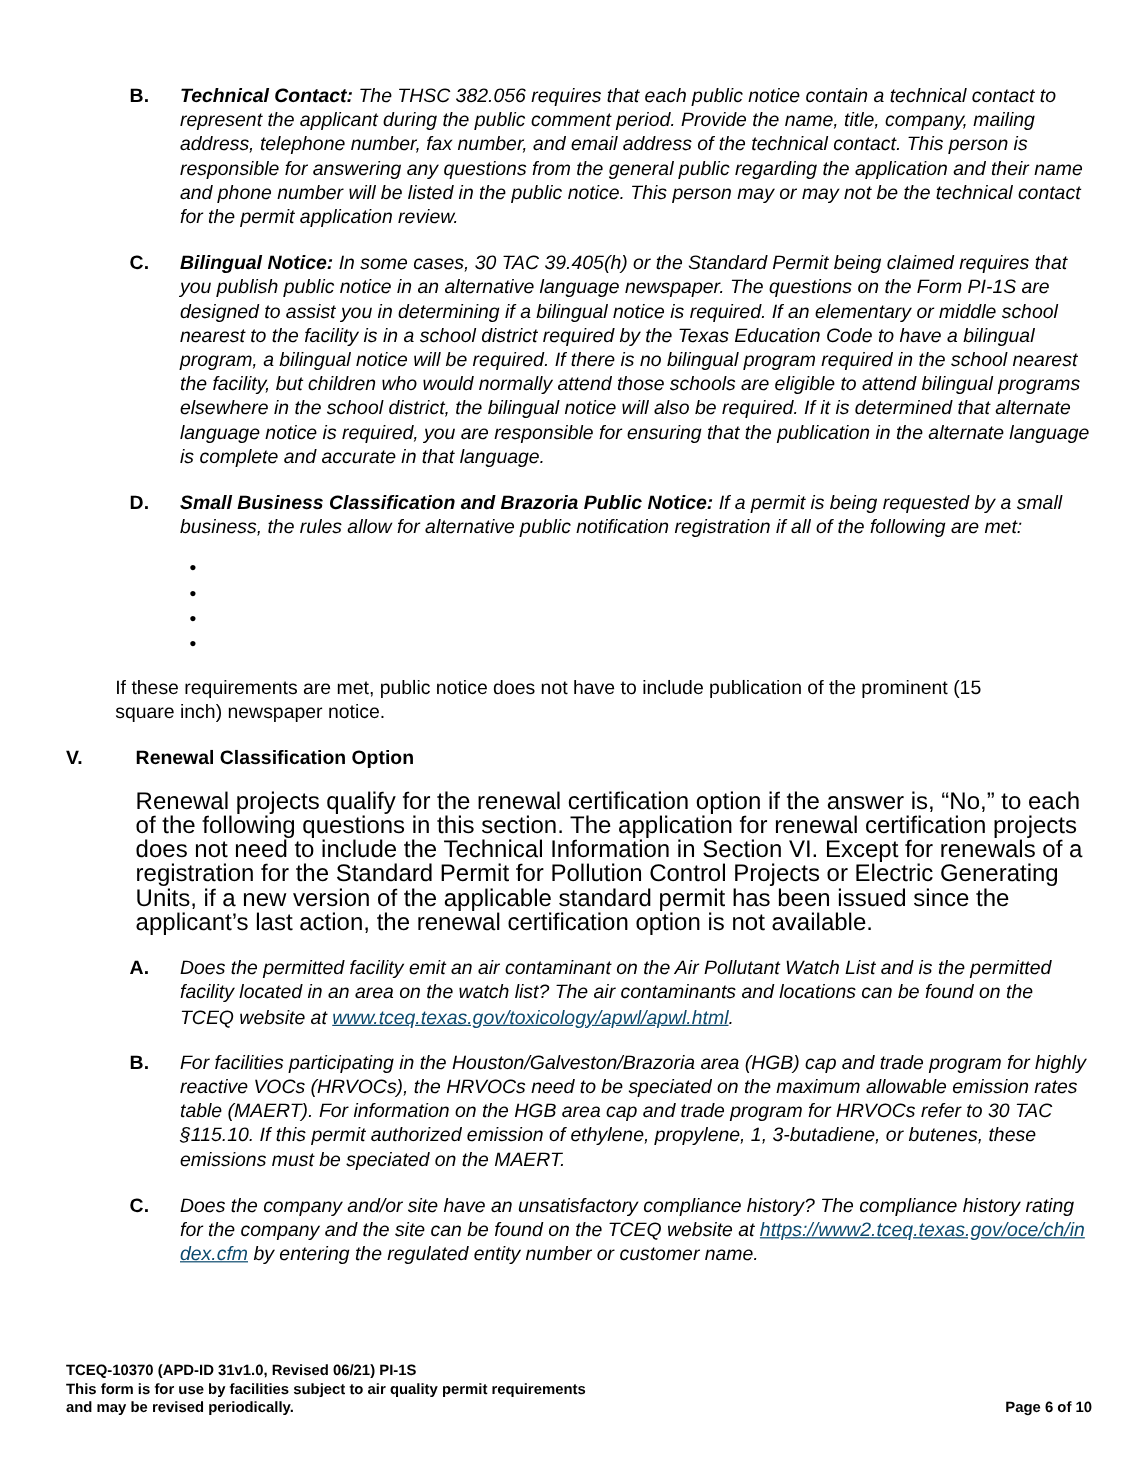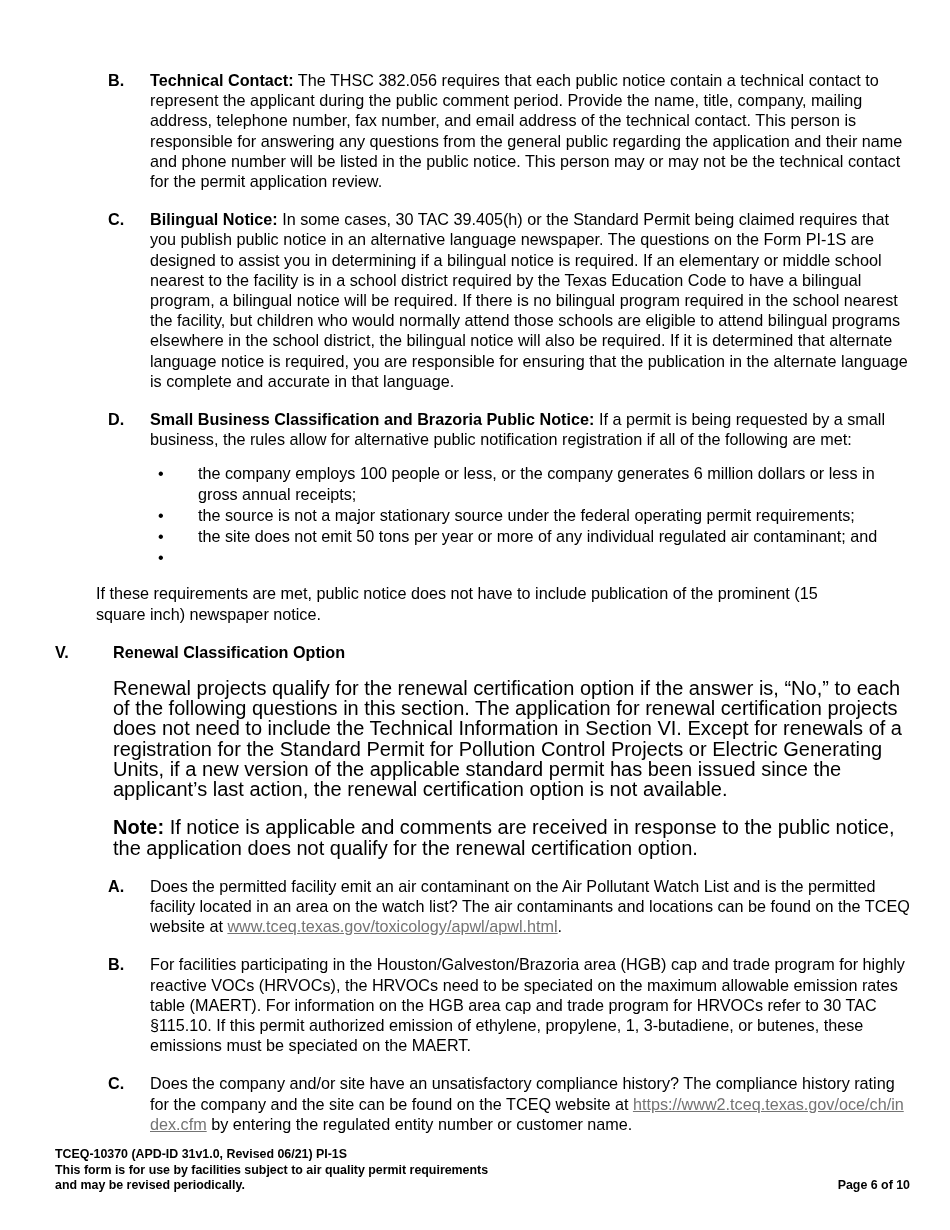--- a/index.html
+++ b/index.html
@@ -34,21 +34,21 @@
   }
   .lbl {
     font-weight: bold;
     font-size: 16.2px;
     line-height: 20.2px;
     flex: 0 0 auto;
     padding-top: 0;
   }
   
   .block.lettered .lbl { width: 42px; margin-left: 53px; }
-  .block.lettered .body { width: 760px; }
+  .block.lettered .body { width: 760px; font-style: italic; }
 
   .body {
     font-size: 16.2px;
     line-height: 20.2px;
     text-align: left;
   }
   .body p {
     margin: 0 0 18px 0;
   }
   .body p:last-child { margin-bottom: 0; }
@@ -109,31 +109,31 @@
     text-align: left;
   }
   ul.bullets li .btxt {
     width: 712px;
     font-size: 16.2px;
     line-height: 20.2px;
   }
 
   
   a.link, .link {
-    color: #737373;
+    color: #0c4a6e;
     text-decoration: underline;
     word-break: break-all;
   }
 
   
   .footer {
     position: absolute;
     left: 55px;
     right: 40px;
-    bottom: 36px;
+    bottom: 48px;
     font-size: 12.4px;
     line-height: 15.6px;
     font-weight: bold;
     margin-top: 36px;
   }
   .footer .f-line { white-space: nowrap; }
   .footer .f-last {
     display: flex;
     justify-content: space-between;
     align-items: flex-start;
@@ -161,47 +161,41 @@
   <div class="block lettered" style="margin-bottom:14px;">
     <div class="lbl">D.</div>
     <div class="body">
       <p style="margin-bottom:0;"><span class="b">Small Business Classification and Brazoria Public Notice:</span><span> If a permit is being requested by a small business, the rules allow for alternative public notification registration if all of the following are met:</span></p>
     </div>
   </div>
 
   <ul class="bullets">
     <li>
       <span class="bul">•</span>
-      <span class="btxt">the company employs 100 people or less, or the company generates 6 million dollars or less in gross annual receipts;</span>
-    </li>
-    <li>
-      <span class="bul">•</span>
-      <span class="btxt">the source is not a major stationary source under the federal operating permit requirements;</span>
-    </li>
-    <li>
-      <span class="bul">•</span>
-      <span class="btxt">the site does not emit 50 tons per year or more of any individual regulated air contaminant; and</span>
+    </li>
+    <li>
+      <span class="bul">•</span>
+    </li>
+    <li>
+      <span class="bul">•</span>
     </li>
     <li>
       <span class="bul">•</span>
     </li>
   </ul>
 
   <div class="para-indent">If these requirements are met, public notice does not have to include publication of the prominent (15 square inch) newspaper notice.</div>
 
   <div class="heading-row">
     <div class="rn">V.</div>
     <div class="htxt">Renewal Classification Option</div>
   </div>
 
   <div class="para-indent-roman">Renewal projects qualify for the renewal certification option if the answer is, “No,” to each of the following questions in this section. The application for renewal certification projects does not need to include the Technical Information in Section VI. Except for renewals of a registration for the Standard Permit for Pollution Control Projects or Electric Generating Units, if a new version of the applicable standard permit has been issued since the applicant’s last action, the renewal certification option is not available.</div>
 
-  <div class="para-indent-roman">
-    <span class="b">Note:</span><span> If notice is applicable and comments are received in response to the public notice, the application does not qualify for the renewal certification option.</span>
-  </div>
 
   <div class="block lettered">
     <div class="lbl">A.</div>
     <div class="body">
       <p><span>Does the permitted facility emit an air contaminant on the Air Pollutant Watch List and is the permitted facility located in an area on the watch list? The air contaminants and locations can be found on the TCEQ website at </span><a class="link" href="#">www.tceq.texas.gov/toxicology/apwl/apwl.html</a><span>.</span></p>
     </div>
   </div>
 
   <div class="block lettered">
     <div class="lbl">B.</div>

